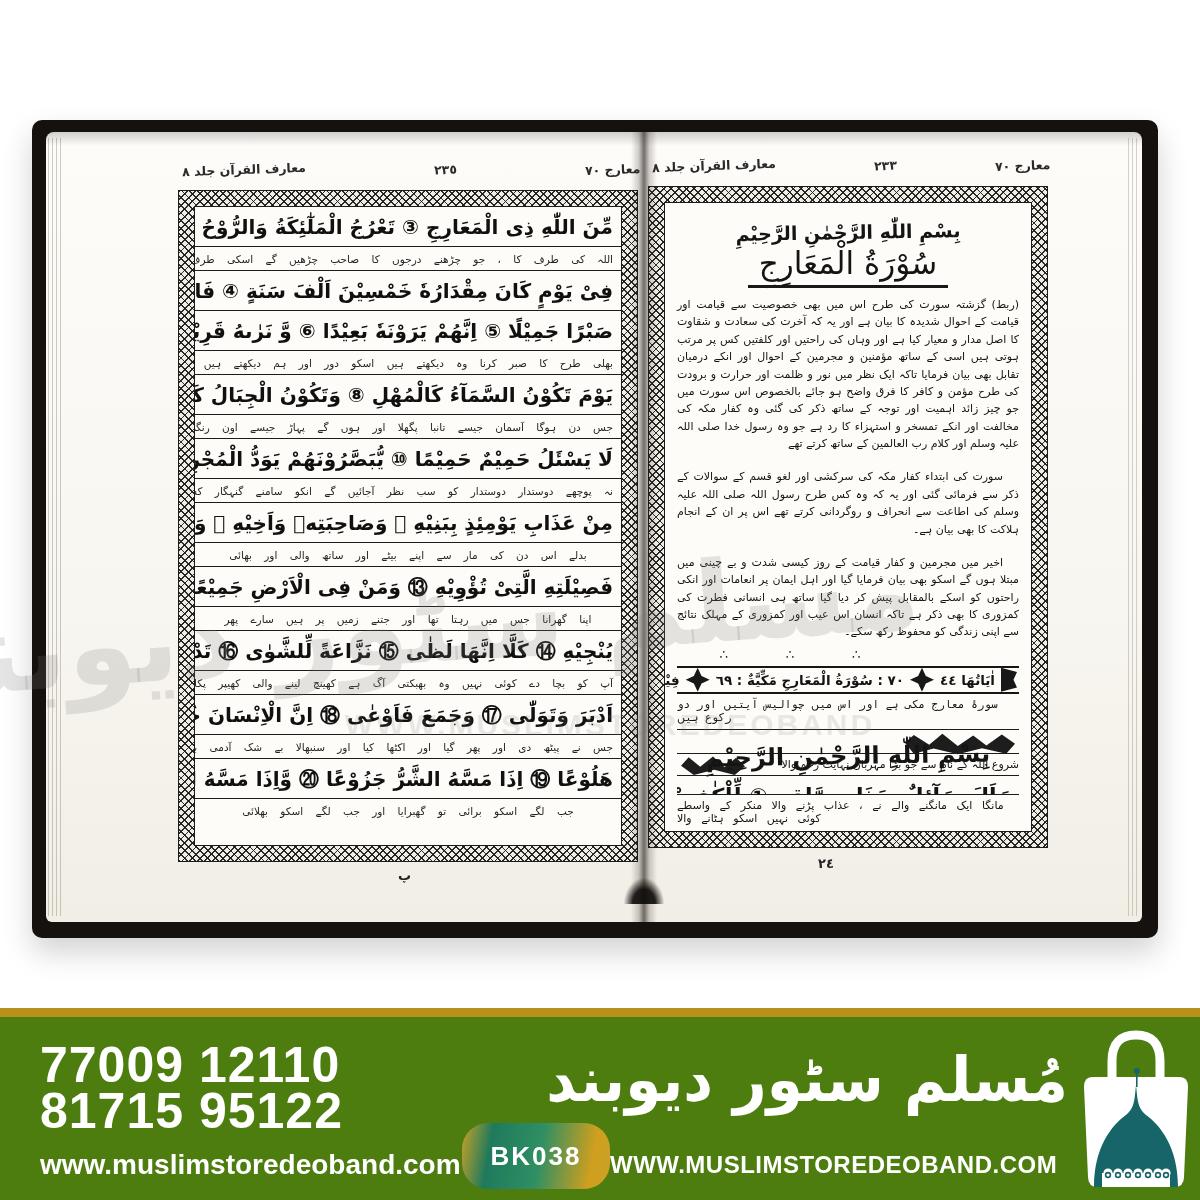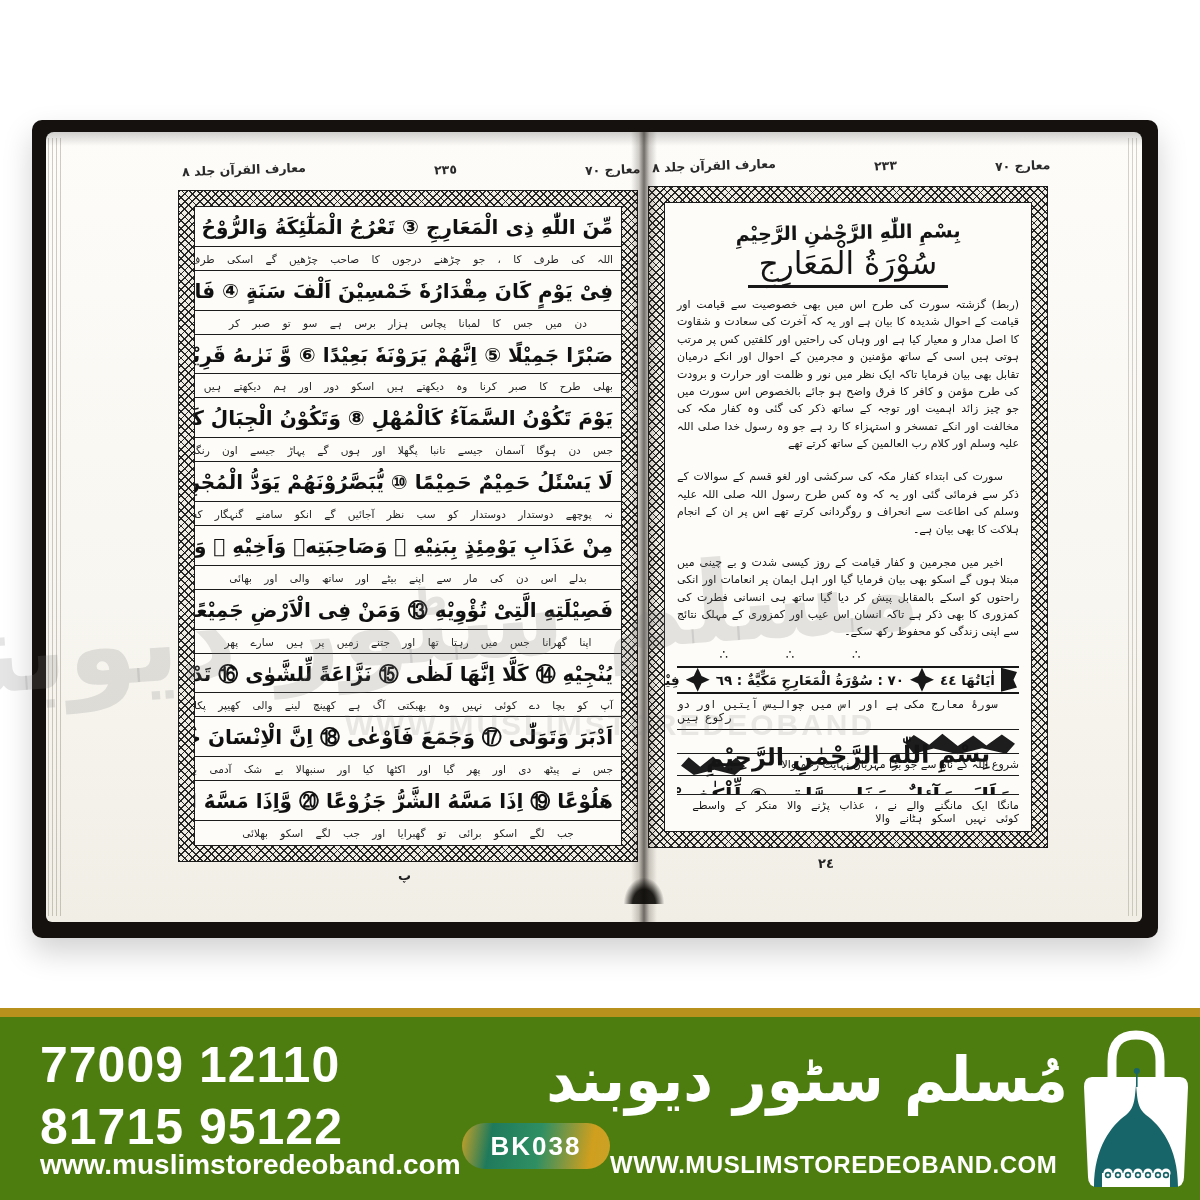--- a/index.html
+++ b/index.html
@@ -63,37 +63,37 @@
   .surah-note { text-align:left; font-size:11px; border-bottom:1.4px solid #1c1c1c; padding:4px 0 5px 0;font-family:Liberation Mono, monospace; }
   .bism-band { position:relative; height:54px; border-bottom:1.4px solid #1c1c1c; }
   .bism-band .orn-a { position:absolute; right:4px; top:3px; width:110px; height:22px; background:#1d1d1d;
      clip-path:polygon(0 45%,8% 10%,22% 55%,34% 5%,48% 60%,62% 12%,74% 58%,88% 8%,100% 50%,92% 95%,70% 70%,48% 98%,26% 72%,8% 96%); }
   .bism-band .orn-b { position:absolute; left:4px; top:26px; width:64px; height:20px; background:#1d1d1d;
      clip-path:polygon(0 50%,12% 8%,30% 55%,50% 4%,68% 58%,86% 10%,100% 52%,84% 96%,52% 70%,20% 96%); }
   .bism-band .bism-cal { position:absolute; left:0; right:0; top:12px; text-align:center;
      font-size:24px; font-weight:700; transform:rotate(-1deg); }
   .bism-urdu { text-align:right; font-size:11px; padding:4px 0 4px 0; border-bottom:1.4px solid #1c1c1c; }
   .big-verse { text-align:center; font-size:22px; font-weight:700; line-height:42px; white-space:nowrap; overflow:hidden; }
-  .verse-urdu { text-align:right; font-size:11px; border-top:1.4px solid #1c1c1c; padding-top:4px; word-spacing:6px; }
+  .verse-urdu { text-align:left; font-size:11px; border-top:1.4px solid #1c1c1c; padding-top:4px; word-spacing:6px; }
 
   .catchword { position:absolute; font-size:13px; font-weight:700; color:#222; }
 
   
   .wm { position:absolute; pointer-events:none; text-align:center; color:rgba(125,125,125,.20); }
   .wm1 { left:300px; top:545px; width:620px; font-size:112px; font-weight:700; transform:rotate(-4deg); direction:rtl; white-space:nowrap; }
   .wm2 { left:330px; top:708px; width:560px; font-size:30px; font-weight:700; letter-spacing:3px; color:rgba(125,125,125,.16); font-family:"Liberation Sans",sans-serif; }
 
   
   .gold-line { position:absolute; left:0; top:1008px; width:1200px; height:9px; background:#b8911c; }
   .footer { position:absolute; left:0; top:1017px; width:1200px; height:183px; background:#4d7c0f;
      font-family:"Liberation Sans",sans-serif; color:#fff; }
   .phone { position:absolute; left:40px; font-size:50px; font-weight:700; letter-spacing:1px; line-height:52px; }
-  .phone.p1 { top:22px; } .phone.p2 { top:84px; }
+  .phone.p1 { top:22px; } .phone.p2 { top:68px; }
   .site { position:absolute; left:40px; top:132px; font-size:28px; font-weight:700; }
-  .badge { position:absolute; left:462px; top:106px; width:148px; height:46px; border-radius:26px;
+  .badge { position:absolute; left:462px; top:106px; width:148px; height:66px; border-radius:26px;
      background:linear-gradient(100deg,#c9a227 0%,#1f7a5c 20%,#2f8f63 52%,#d09f1e 86%,#c9a227 100%);
      display:flex; align-items:center; justify-content:center; font-size:26px; font-weight:700; letter-spacing:2px; }
   .logo-cal { position:absolute; left:608px; top:4px; width:460px; height:118px; line-height:118px;
      text-align:center; font-size:58px; font-weight:700; direction:rtl; font-family:"DejaVu Sans",sans-serif;
      transform:scaleY(1.06); white-space:nowrap; }
   .caps-url { position:absolute; left:610px; top:134px; width:456px; font-size:24px; font-weight:700; letter-spacing:.5px; }
   .bag { position:absolute; left:1078px; top:8px; }
 </style>
 </head>
 <body>
@@ -110,21 +110,20 @@
         <span>معارج ٧٠</span>
         <span>٢٣٥</span>
         <span>معارف القرآن جلد ٨</span>
       </div>
       <div class="hatch" style="position:absolute; left:132px; top:58px; width:460px; height:672px;">
         <div class="frame-inner">
           <div class="rows">
             <div class="row ar">مِّنَ اللّٰهِ ذِی الْمَعَارِجِ ③ تَعْرُجُ الْمَلٰٓئِکَةُ وَالرُّوْحُ اِلَیْهِ</div>
             <div class="row ur">اللہ کی طرف کا ، جو چڑھنے درجوں کا صاحب چڑھیں گے اسکی طرف فرشتے اور روح اس</div>
             <div class="row ar">فِیْ یَوْمٍ کَانَ مِقْدَارُهٗ خَمْسِیْنَ اَلْفَ سَنَةٍ ④ فَاصْبِرْ</div>
-            <div class="row ur">دن میں جس کا لمبانا پچاس ہزار برس ہے سو تو صبر کر</div>
             <div class="row ar">صَبْرًا جَمِیْلًا ⑤ اِنَّهُمْ یَرَوْنَهٗ بَعِیْدًا ⑥ وَّ نَرٰىهُ قَرِیْبًا ⑦</div>
             <div class="row ur">بھلی طرح کا صبر کرنا وہ دیکھتے ہیں اسکو دور اور ہم دیکھتے ہیں اسکو نزدیک</div>
             <div class="row ar">یَوْمَ تَکُوْنُ السَّمَآءُ کَالْمُهْلِ ⑧ وَتَکُوْنُ الْجِبَالُ کَالْعِهْنِ ⑨ وَ</div>
             <div class="row ur">جس دن ہوگا آسمان جیسے تانبا پگھلا اور ہوں گے پہاڑ جیسے اون رنگی اور</div>
             <div class="row ar">لَا یَسْئَلُ حَمِیْمٌ حَمِیْمًا ⑩ یُّبَصَّرُوْنَهُمْ یَوَدُّ الْمُجْرِمُ لَوْ یَفْتَدِیْ</div>
             <div class="row ur">نہ پوچھے دوستدار دوستدار کو سب نظر آجائیں گے انکو سامنے گنہگار کسی طرح چھڑوائے</div>
             <div class="row ar">مِنْ عَذَابِ یَوْمِئِذٍ بِبَنِیْهِ ⑪ وَصَاحِبَتِهٖ وَاَخِیْهِ ⑫ وَ</div>
             <div class="row ur">بدلے اس دن کی مار سے اپنے بیٹے اور ساتھ والی اور بھائی</div>
             <div class="row ar">فَصِیْلَتِهِ الَّتِیْ تُؤْوِیْهِ ⑬ وَمَنْ فِی الْاَرْضِ جَمِیْعًا ثُمَّ</div>
             <div class="row ur">اپنا گھرانا جس میں رہتا تھا اور جتنے زمیں پر ہیں سارے پھر</div>

